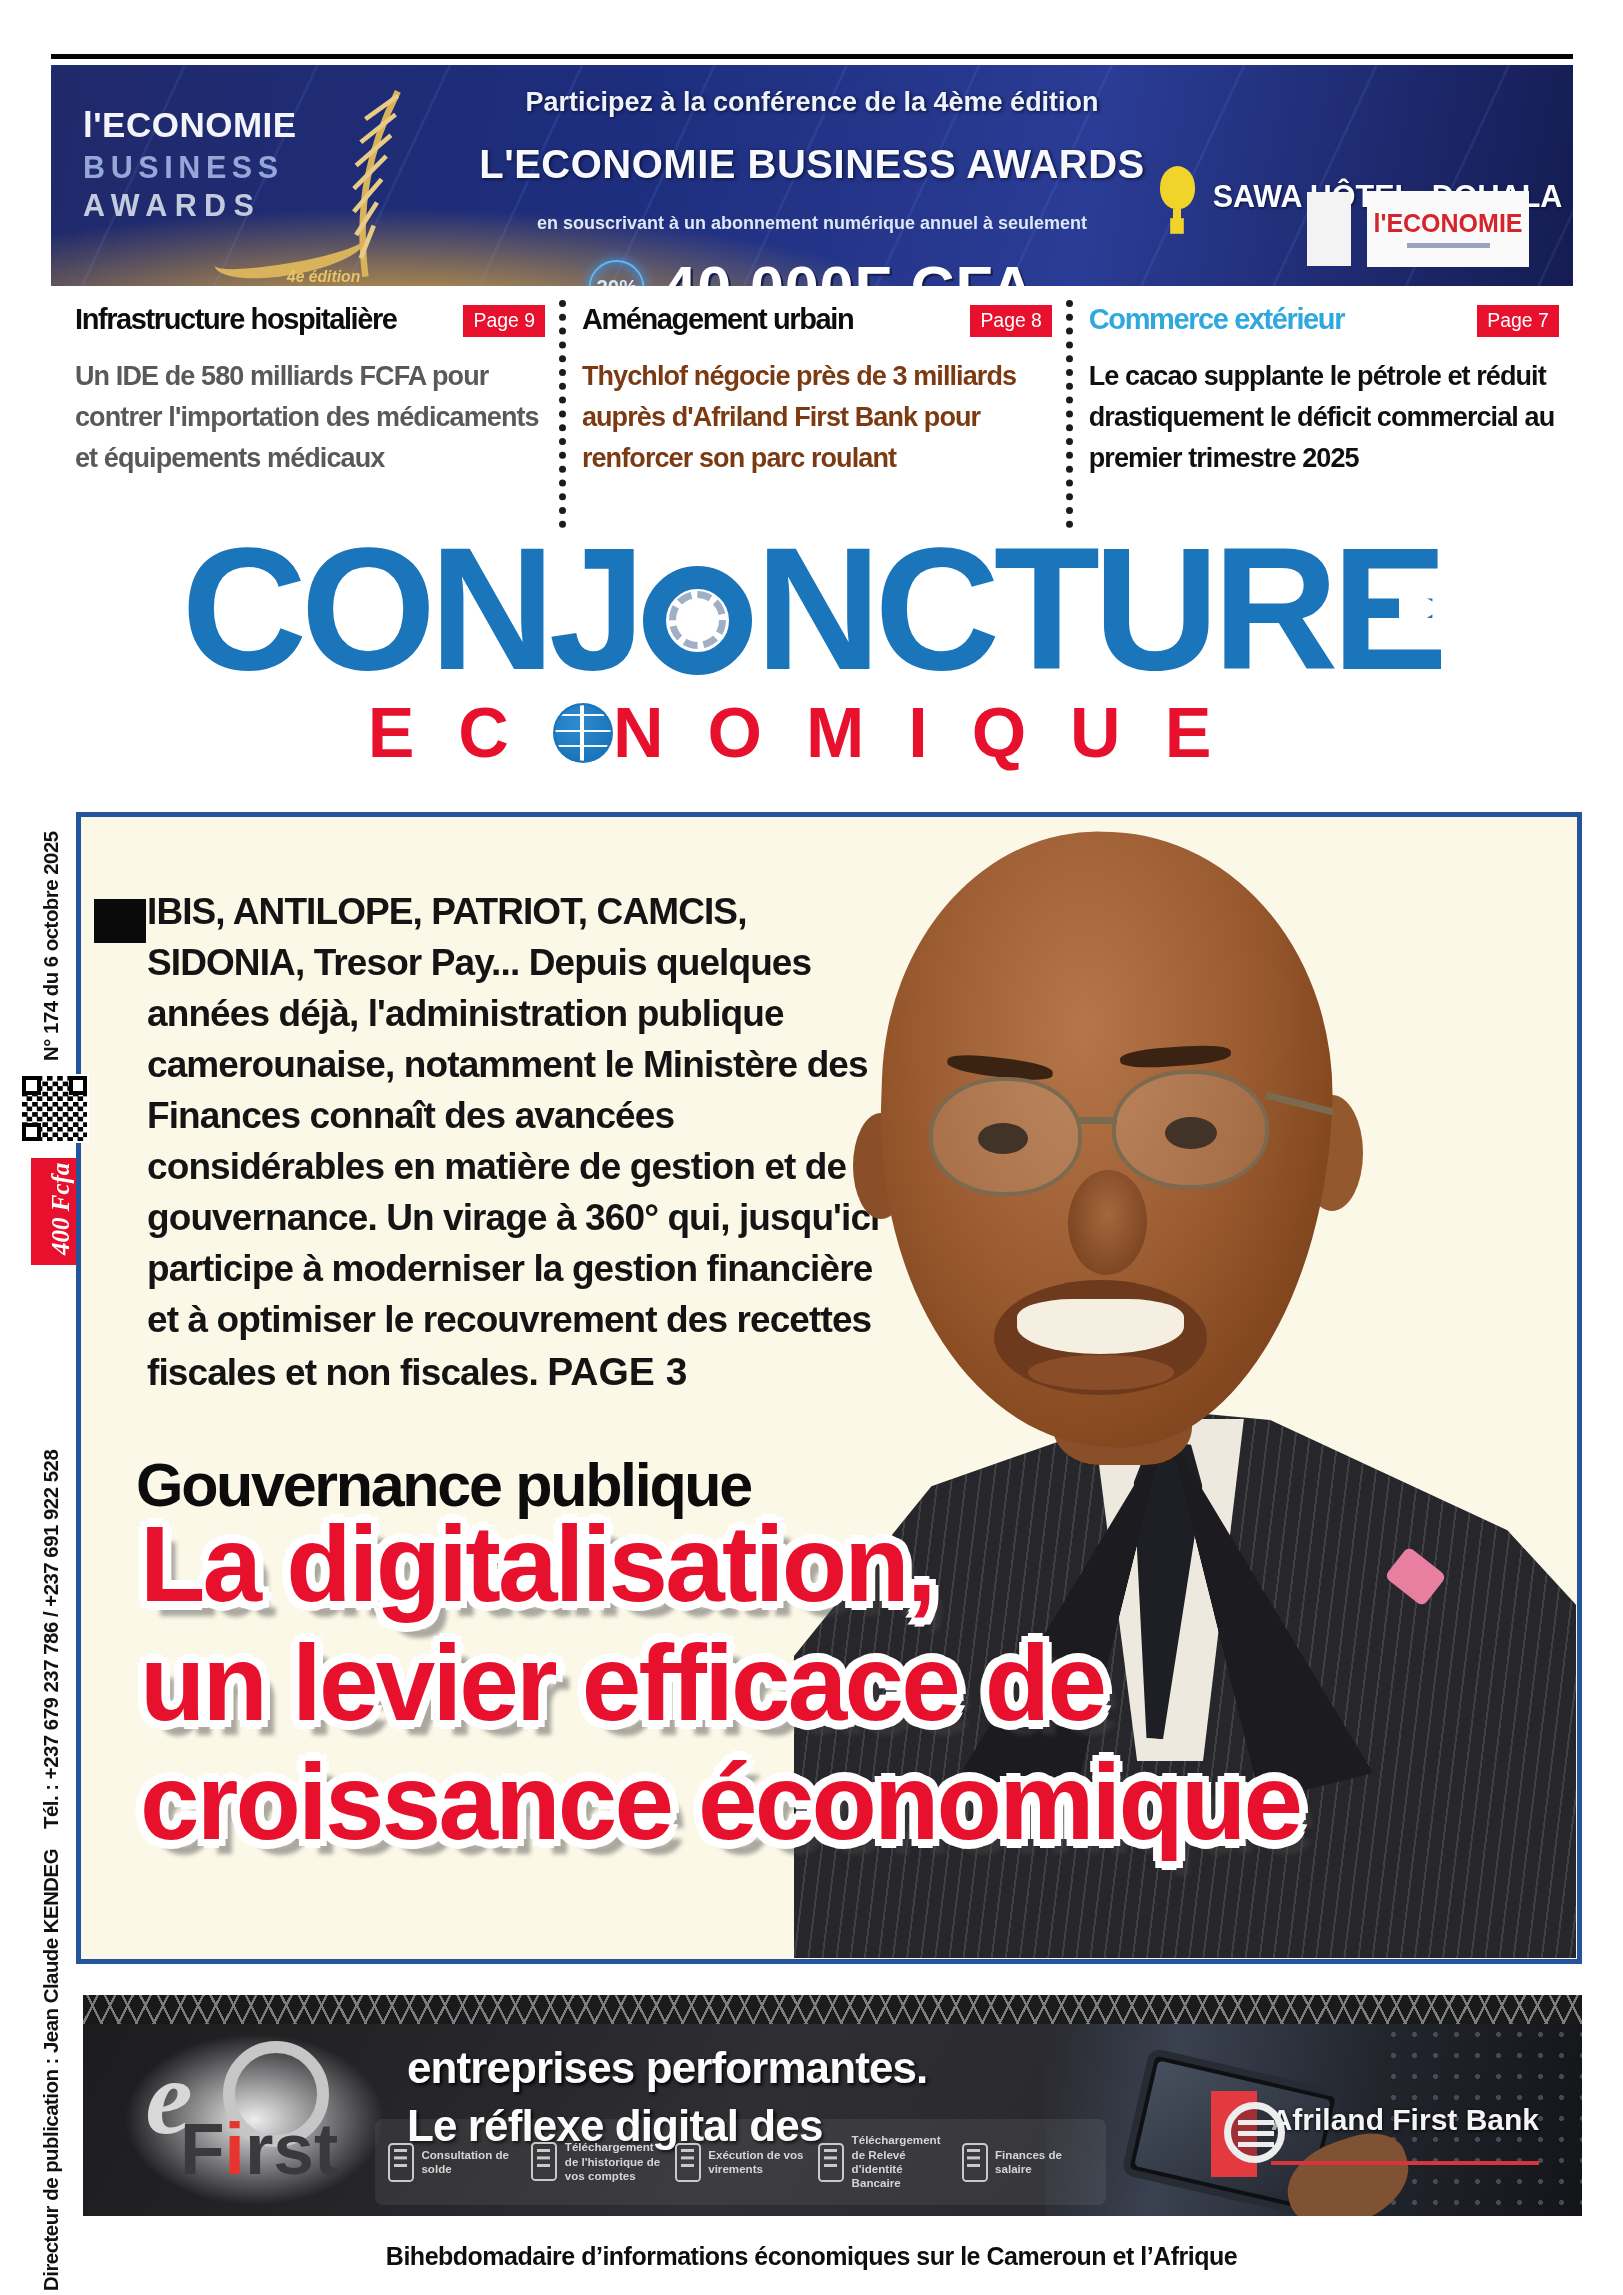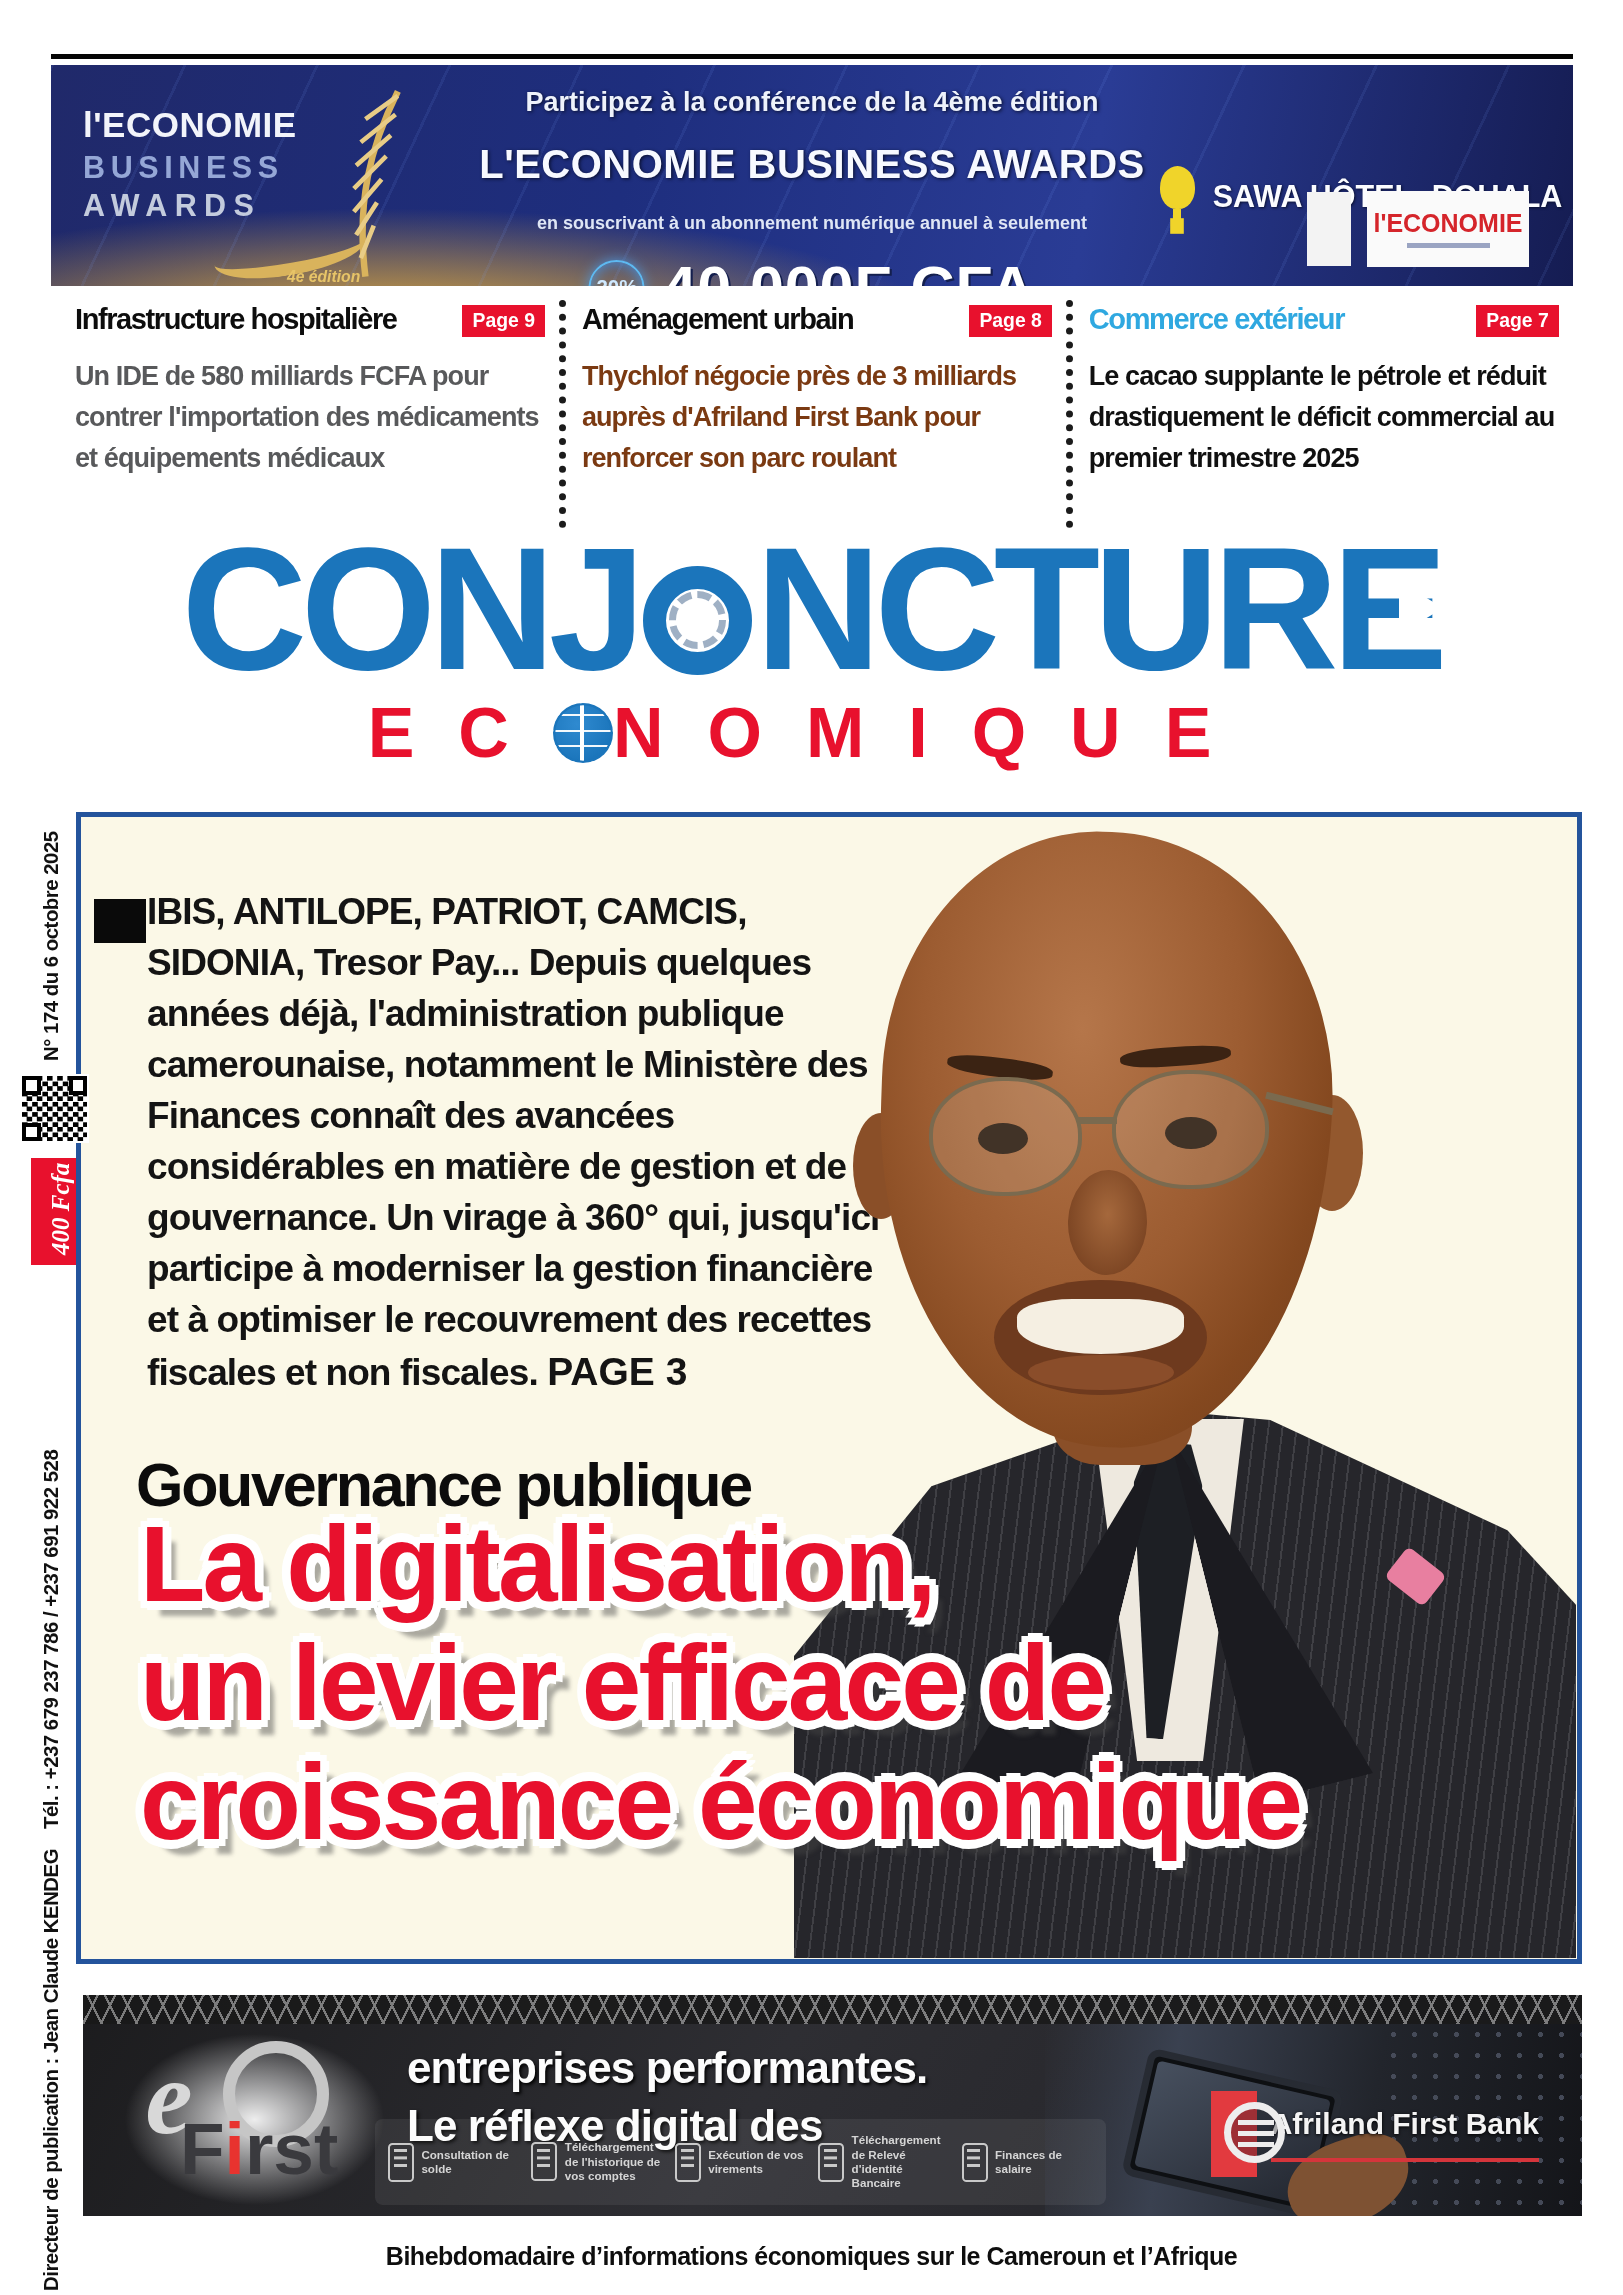--- a/index.html
+++ b/index.html
@@ -56,21 +56,21 @@
   .brand-box-bar { width:83px; height:5.6px; background:#9aa4c2; }
 
   
   .teasers { position:absolute; left:51px; top:300px; width:1522px; height:228px; display:flex; }
   .teaser { flex:1 1 0; padding:2.8px 14px 0 15.7px; }
   .teaser:first-child { padding-left:0;margin-left:24px; }
   .teaser + .teaser { border-left:7px dotted #1b1b1b; }
   .teaser-head { display:flex; align-items:flex-start; justify-content:space-between; gap:7.4px; }
   .teaser-cat { font-size:29px; font-weight:800; letter-spacing:-1.4px; white-space:nowrap; }
   .cat-dark { color:#0d0d0d; } .cat-cyan { color:#2fa8e0; }
-  .page-badge { flex:none; background:#e8112d; color:#ffffff; font-size:19.4px; font-weight:700;
+  .page-badge { flex:none; background:#e8112d; color:#ffffff; font-size:19.4px; font-weight:400;
     padding:4.6px 10.2px; margin-top:1.9px; }
   .teaser-text { font-size:27px; font-weight:700; letter-spacing:-0.9px; line-height:1.52; margin-top:19.4px; }
   .txt-gray { color:#58595b; } .txt-brown { color:#7b3a12; } .txt-black { color:#101010; }
 
   
   .masthead1 { position:absolute; left:0; top:522px; width:100%; text-align:center;
     font-size:174px; line-height:1; font-weight:800; color:#1b75bb; letter-spacing:-6.5px; white-space:nowrap; }
   .clock-o { display:inline-block; width:109px; height:109px; border:23px solid #1b75bb;
     border-radius:50%; vertical-align:-5.6px; position:relative; margin:0 3.7px; }
   .clock-o::before { content:""; position:absolute; inset:2.8px; border:7.4px dashed #9fb0c4; border-radius:50%; }
@@ -175,21 +175,21 @@
   .tablet-screen { position:absolute; inset:3.7px; background:linear-gradient(135deg,#47505f,#232730); border-radius:4.6px; }
   .hand { position:absolute; left:241px; top:116px; width:125px; height:83px; background:#7e5233;
     border-radius:55% 40% 60% 50%; transform:rotate(-18deg); }
   .af-logo { position:absolute; right:43px; top:96px; display:flex; align-items:center; gap:14px; z-index:6; }
   .af-badge { width:46px; height:86px; background:#e23a3f; position:relative; flex:none; }
   .af-ring { position:absolute; left:13px; top:11px; width:61px; height:61px;
     border:7.9px solid #ededed; border-radius:50%; background:rgba(30,30,34,.35); }
   .af-bars { position:absolute; left:27px; top:29px; width:36px; height:4.6px; background:#ededed;
     box-shadow:0 11px 0 #ededed, 0 22px 0 #ededed; }
   .af-name { font-size:30px; font-weight:800; color:#f4f4f4; white-space:nowrap;
-    border-bottom:4.2px solid #d5353b; padding-bottom:17px; text-shadow:0 0.9px 3.7px #000; }
+    border-bottom:4.2px solid #d5353b; padding-bottom:24px; text-shadow:0 0.9px 3.7px #000; }
 
   
   .footer { position:absolute; left:0; top:2242px; width:100%; text-align:center;
     font-size:25px; font-weight:800; color:#0e0e0e; letter-spacing:-0.5px; }
 
   
   .vtext { position:absolute; transform-origin:0 0; transform:rotate(-90deg); white-space:nowrap;
     font-size:20.4px; font-weight:800; letter-spacing:-0.5px; color:#111; }
   .sb-issue { left:40px; top:1061px; }
   .sb-phone { left:40px; top:1829px; }

